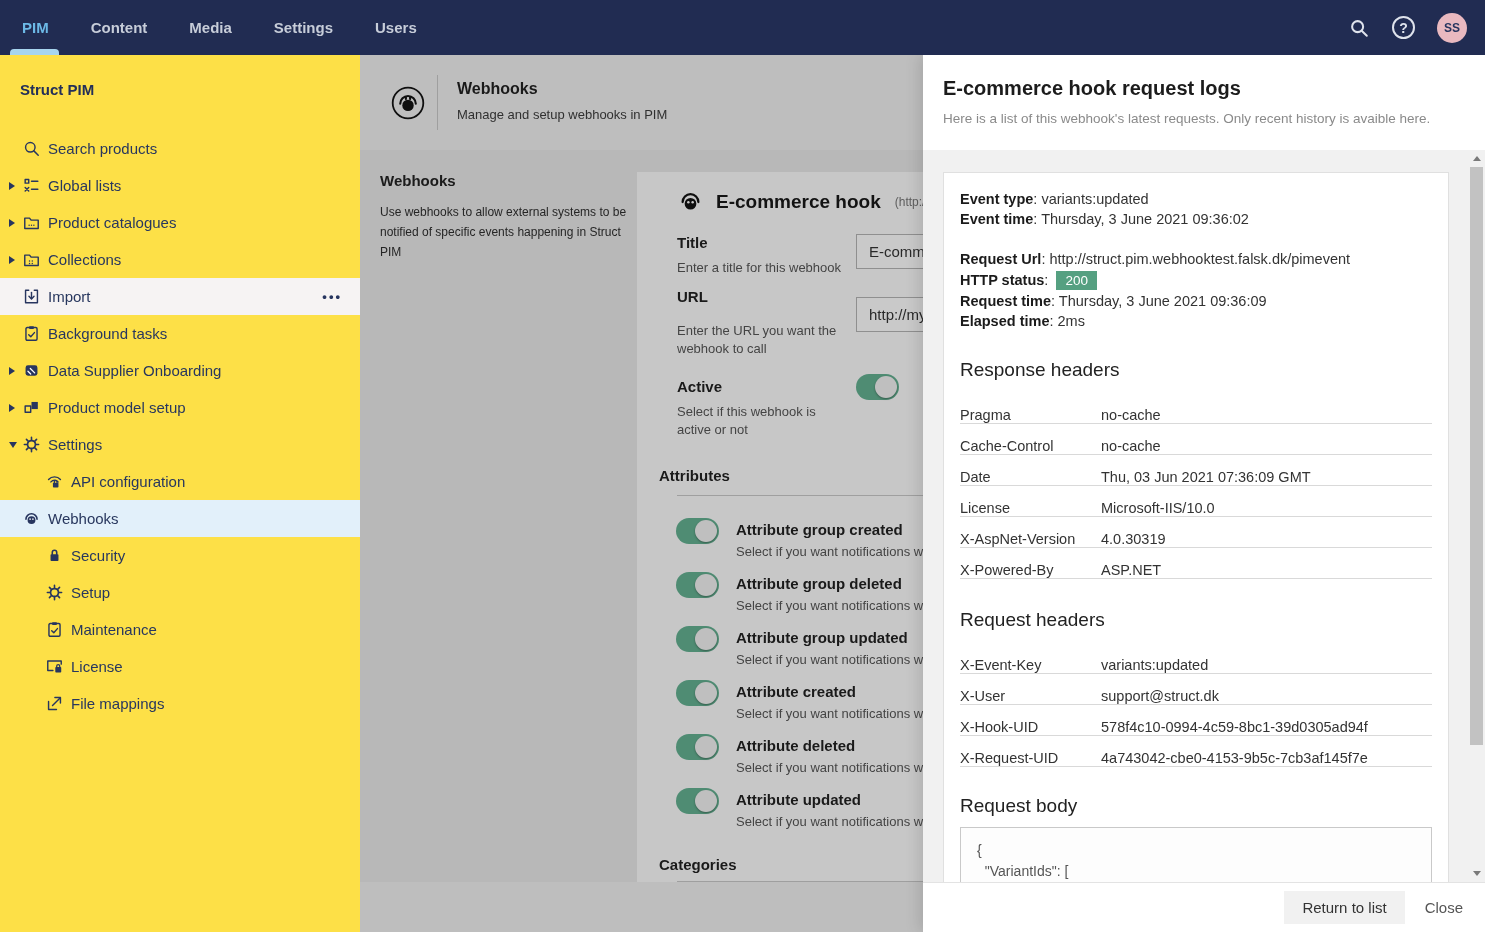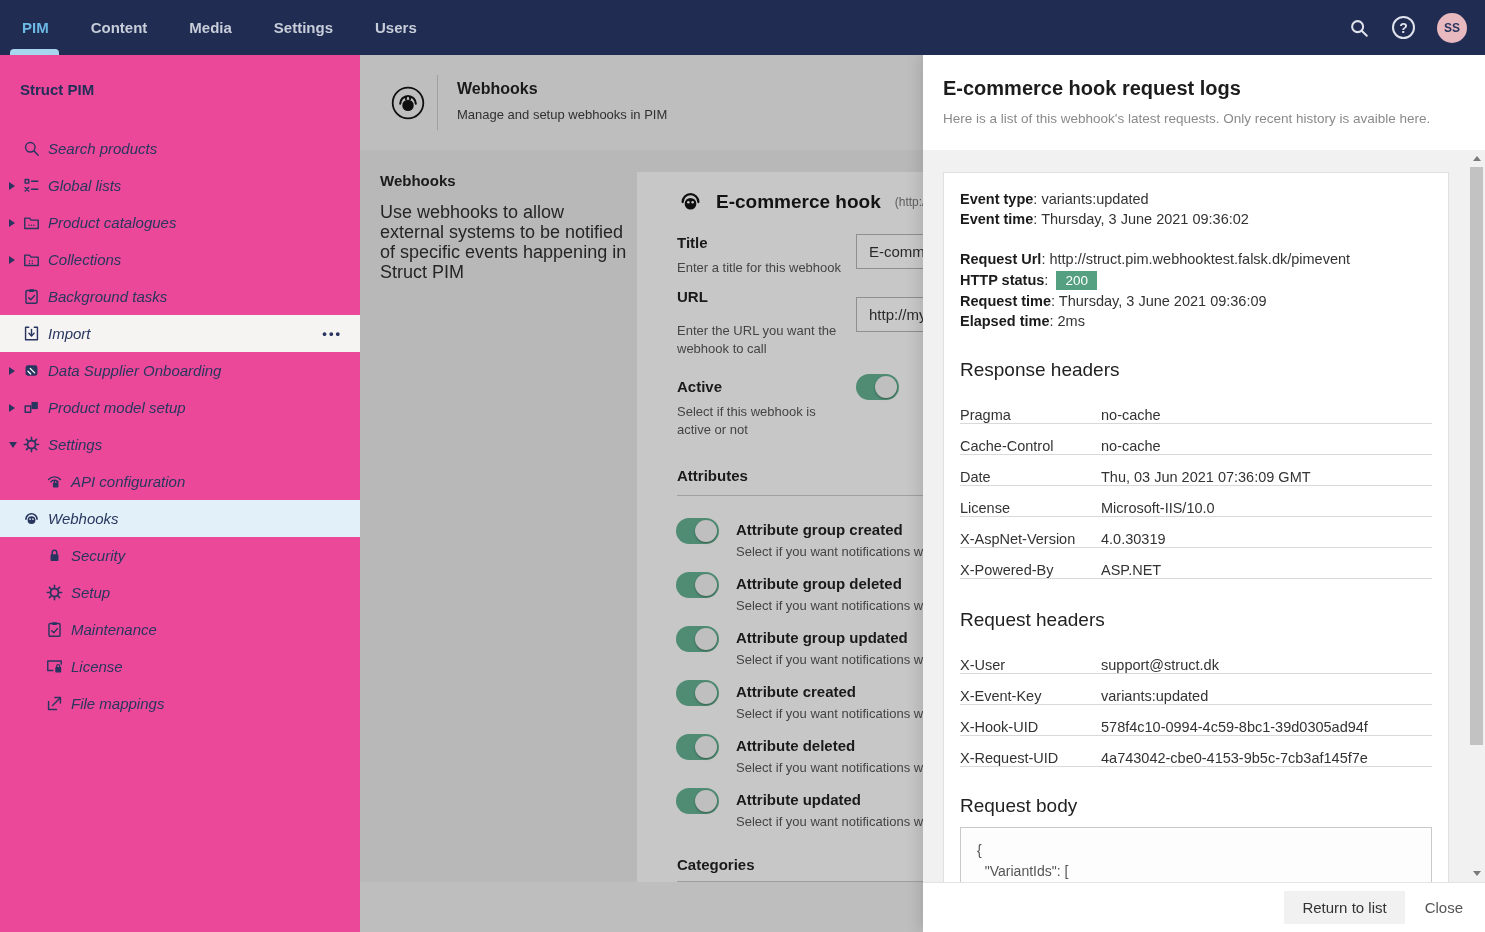--- a/index.html
+++ b/index.html
@@ -10,58 +10,58 @@
   .topnav { position:absolute; left:0; top:0; width:1485px; height:55px; background:#212c52; display:flex; align-items:center; justify-content:space-between; z-index:30; }
   .nav-items { display:flex; gap:42px; padding-left:22px; height:100%; align-items:center; }
   .nav-item { position:relative; color:#c7cdd9; font-size:15px; font-weight:600; height:100%; display:flex; align-items:center; cursor:pointer; }
   .nav-item.active { color:#6cb9e6; }
   .nav-indicator { position:absolute; left:-12px; right:-10px; bottom:0; height:6px; background:#a7d5ee; border-radius:4px 4px 0 0; }
   .nav-right { display:flex; align-items:center; gap:22px; padding-right:18px; }
   .help-badge { width:23px; height:23px; border:2px solid #dfe3ec; border-radius:50%; color:#dfe3ec; font-size:14px; font-weight:700; display:flex; align-items:center; justify-content:center; cursor:pointer; }
   .avatar { width:30px; height:30px; border-radius:50%; background:#e9b9c0; color:#27355f; font-size:12px; font-weight:700; display:flex; align-items:center; justify-content:center; cursor:pointer; }
 
   
-  .sidebar { position:absolute; left:0; top:55px; width:360px; height:877px; background:#ec4899; z-index:20; }
+  .sidebar { position:absolute; left:0; top:55px; width:360px; height:877px; background:#fde047; z-index:20; }
   .sidebar-title { padding:26px 0 0 20px; font-size:15px; font-weight:700; color:#232f58; }
   .side-menu { position:absolute; top:75px; left:0; right:0; }
   .srow { display:flex; align-items:center; height:37px; padding-left:8px; cursor:pointer; color:#28375e; font-size:15px; }
   .srow.indent { padding-left:31px; }
   .srow.hl { background:#f6f3f3; }
   .srow.sel { background:#e2f0fa; }
   .arrow { width:14px; display:flex; align-items:center; }
   .icn { width:26px; display:flex; align-items:center; }
   .icn svg { width:19px; height:19px; stroke:#27355f; fill:none; stroke-width:1.8; stroke-linecap:round; stroke-linejoin:round; }
   .icn svg .f { fill:#27355f; stroke:none; }
   .icn svg .w { fill:#fff; stroke:none; }
-  .lbl { flex:1;font-style:italic; }
+  .lbl { flex:1; }
   .dots { padding-right:18px; color:#27355f; font-size:13px; letter-spacing:2px; font-weight:700; cursor:pointer; }
 
   
   .main { position:absolute; left:360px; top:55px; width:563px; height:877px; z-index:1; overflow:hidden; }
   .main-header { position:absolute; left:0; top:0; width:1125px; height:95px; background:#f1f1f1; }
   .mh-icon { position:absolute; left:30px; top:30px; width:36px; height:36px; }
   .mh-icon svg { width:36px; height:36px; }
   .mh-div { position:absolute; left:77px; top:20px; width:1px; height:55px; background:#c9c9c9; }
   .mh-title { position:absolute; left:97px; top:25px; font-size:16px; font-weight:700; color:#1f1f1f; }
   .mh-sub { position:absolute; left:97px; top:52px; font-size:13px; color:#3c3c3c; }
   .main-body { position:absolute; left:0; top:95px; width:1125px; height:732px; background:#e9e9e9; }
   .intro { position:absolute; left:20px; top:22px; width:252px; }
   .intro-title { font-size:15px; font-weight:700; color:#222; }
-  .intro-text { margin-top:13px; font-size:18px; line-height:20px; color:#2e2e2e; }
+  .intro-text { margin-top:13px; font-size:12px; line-height:20px; color:#2e2e2e; }
   .card { position:absolute; left:277px; top:22px; width:640px; height:710px; background:#fdfdfd; }
   .card-head { position:absolute; left:40px; top:16px; display:flex; align-items:center; gap:12px; }
   .card-head svg { width:27px; height:27px; }
   .card-title { font-size:19px; font-weight:700; color:#161616; }
   .card-title-suffix { font-size:12px; color:#767676; margin-left:2px; }
   .flabel { position:absolute; left:40px; font-size:15px; font-weight:700; color:#1f1f1f; }
   .fhelp { position:absolute; left:40px; width:175px; font-size:13px; line-height:18px; color:#555; }
   .tinput { position:absolute; left:219px; width:370px; height:35px; border:1px solid #b5b5b5; background:#fff; font-size:15px; color:#333; padding:0 12px; font-family:"Liberation Sans", sans-serif; }
   .toggle { width:43px; height:26px; border-radius:13px; background:#63b191; position:relative; cursor:pointer; }
   .toggle::after { content:''; position:absolute; right:2px; top:2px; width:22px; height:22px; border-radius:50%; background:#f3f3f3; box-shadow:0 1px 2px rgba(0,0,0,.35); }
-  .sec-head { position:absolute; left:40px; font-size:15px; font-weight:700; color:#1f1f1f; }
+  .sec-head { position:absolute; left:22px; font-size:15px; font-weight:700; color:#1f1f1f; }
   .divider { position:absolute; left:40px; right:40px; height:1px; background:#c9c9c9; }
   .trow { position:absolute; left:39px; right:0; height:50px; }
   .trow .toggle { position:absolute; left:0; top:0; }
   .trow-label { position:absolute; left:60px; top:3px; font-size:15px; font-weight:700; color:#1f1f1f; }
   .trow-help { position:absolute; left:60px; top:26px; font-size:13px; color:#555; white-space:nowrap; }
   .main-footer { position:absolute; left:0; bottom:0; width:1125px; height:50px; background:#f1f1f1; }
   .dim { position:absolute; inset:0; background:rgba(10,10,10,.22); z-index:5; }
 
   
   .panel { position:absolute; left:923px; top:55px; width:562px; height:877px; background:#fff; z-index:25; box-shadow:-4px 0 14px rgba(0,0,0,.12); }
@@ -184,43 +184,43 @@
               <path d="M3.5 6.5 h6 l2 2.5 h9 v10.5 h-17 Z"></path>
               <circle class="f" cx="9.5" cy="14" r="0.9"></circle>
               <circle class="f" cx="13" cy="14" r="0.9"></circle>
               <circle class="f" cx="9.5" cy="17" r="0.9"></circle>
               <circle class="f" cx="13" cy="17" r="0.9"></circle>
             </svg>
           </span>
         <span class="lbl">Collections</span>
       </div>
 
+      <div class="srow hl">
+        <span class="arrow"></span>
+        <span class="icn">
+            <svg viewBox="0 0 24 24">
+              <path d="M8.5 4 H4.5 V20 H19.5 V4 H15.5"></path>
+              <line x1="12" y1="7" x2="12" y2="14.5"></line>
+              <path d="M8.8 11.8 L12 15.2 L15.2 11.8"></path>
+            </svg>
+          </span>
+        <span class="lbl">Import</span>
+        <span class="dots">•••</span>
+      </div>
+
       <div class="srow">
         <span class="arrow"></span>
         <span class="icn">
             <svg viewBox="0 0 24 24">
               <rect x="5" y="4.5" width="14" height="16" rx="1.5"></rect>
               <rect class="f" x="9" y="2.8" width="6" height="3.4" rx="0.8"></rect>
               <path d="M8.5 13.5 l2.6 2.6 4.6 -5.2"></path>
             </svg>
           </span>
         <span class="lbl">Background tasks</span>
-      </div>
-
-      <div class="srow hl">
-        <span class="arrow"></span>
-        <span class="icn">
-            <svg viewBox="0 0 24 24">
-              <path d="M8.5 4 H4.5 V20 H19.5 V4 H15.5"></path>
-              <line x1="12" y1="7" x2="12" y2="14.5"></line>
-              <path d="M8.8 11.8 L12 15.2 L15.2 11.8"></path>
-            </svg>
-          </span>
-        <span class="lbl">Import</span>
-        <span class="dots">•••</span>
       </div>
 
       <div class="srow">
         <span class="arrow">
             <svg width="8" height="10" viewBox="0 0 8 10">
               <path d="M1,1 L7,5 L1,9 Z" fill="#27355f" stroke="none"></path>
             </svg>
           </span>
         <span class="icn">
             <svg viewBox="0 0 24 24">
@@ -493,26 +493,26 @@
             </div>
           <div class="hrow">
               <span class="hkey">X-Powered-By</span>
               <span>ASP.NET</span>
             </div>
         </div>
 
         <div class="p-sec" style="top:436px">Request headers</div>
         <div class="htable" style="top:470px">
           <div class="hrow">
+              <span class="hkey">X-Event-Key</span>
+              <span>variants:updated</span>
+            </div>
+          <div class="hrow">
               <span class="hkey">X-User</span>
               <span>support@struct.dk</span>
-            </div>
-          <div class="hrow">
-              <span class="hkey">X-Event-Key</span>
-              <span>variants:updated</span>
             </div>
           <div class="hrow">
               <span class="hkey">X-Hook-UID</span>
               <span>578f4c10-0994-4c59-8bc1-39d0305ad94f</span>
             </div>
           <div class="hrow">
               <span class="hkey">X-Request-UID</span>
               <span>4a743042-cbe0-4153-9b5c-7cb3af145f7e</span>
             </div>
         </div>

